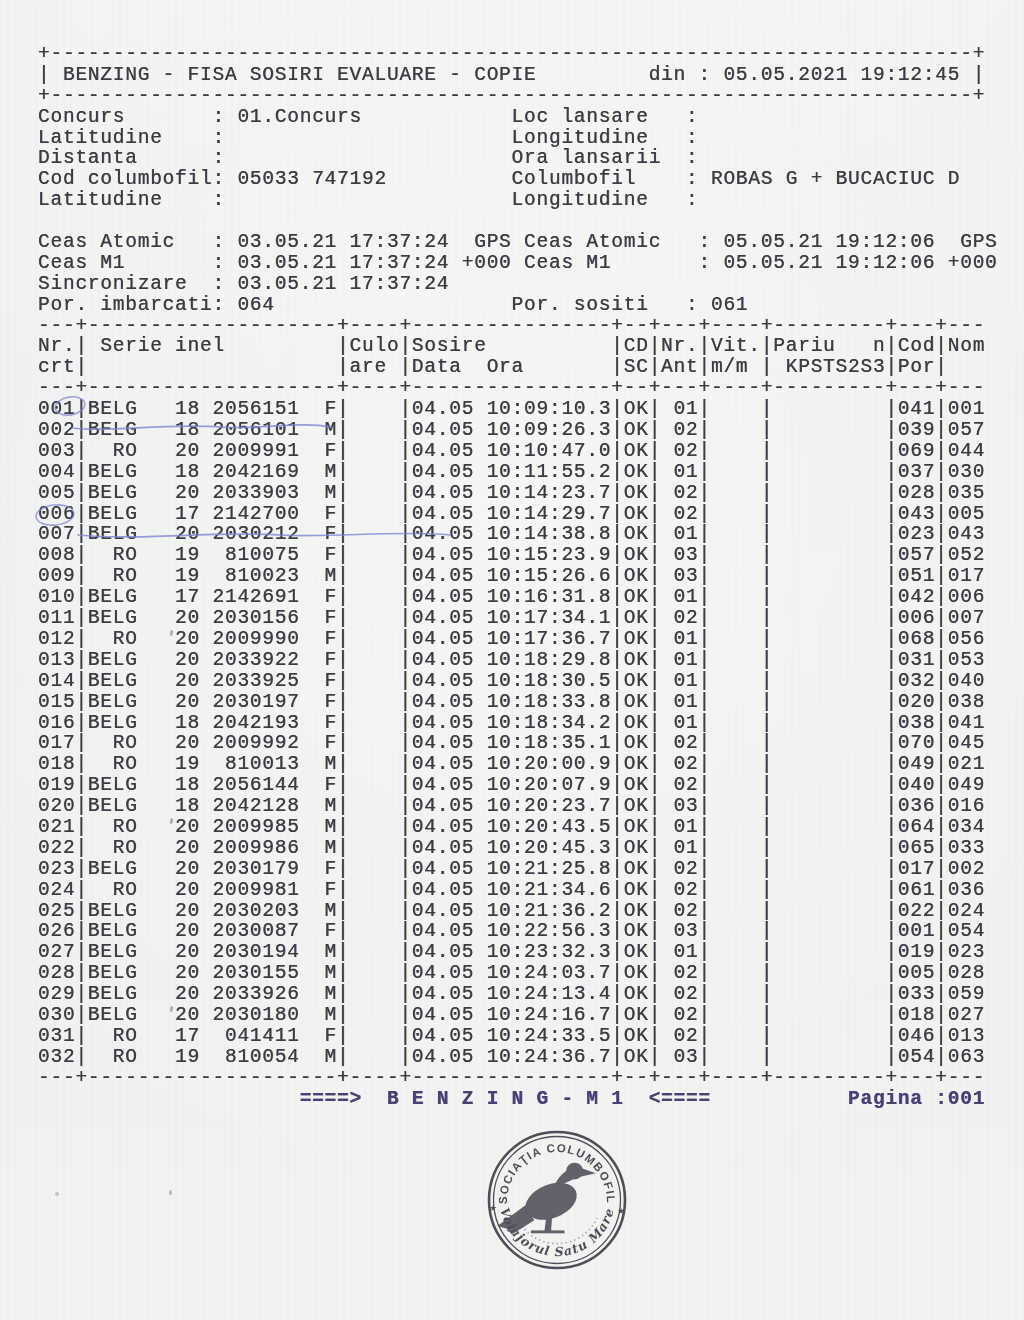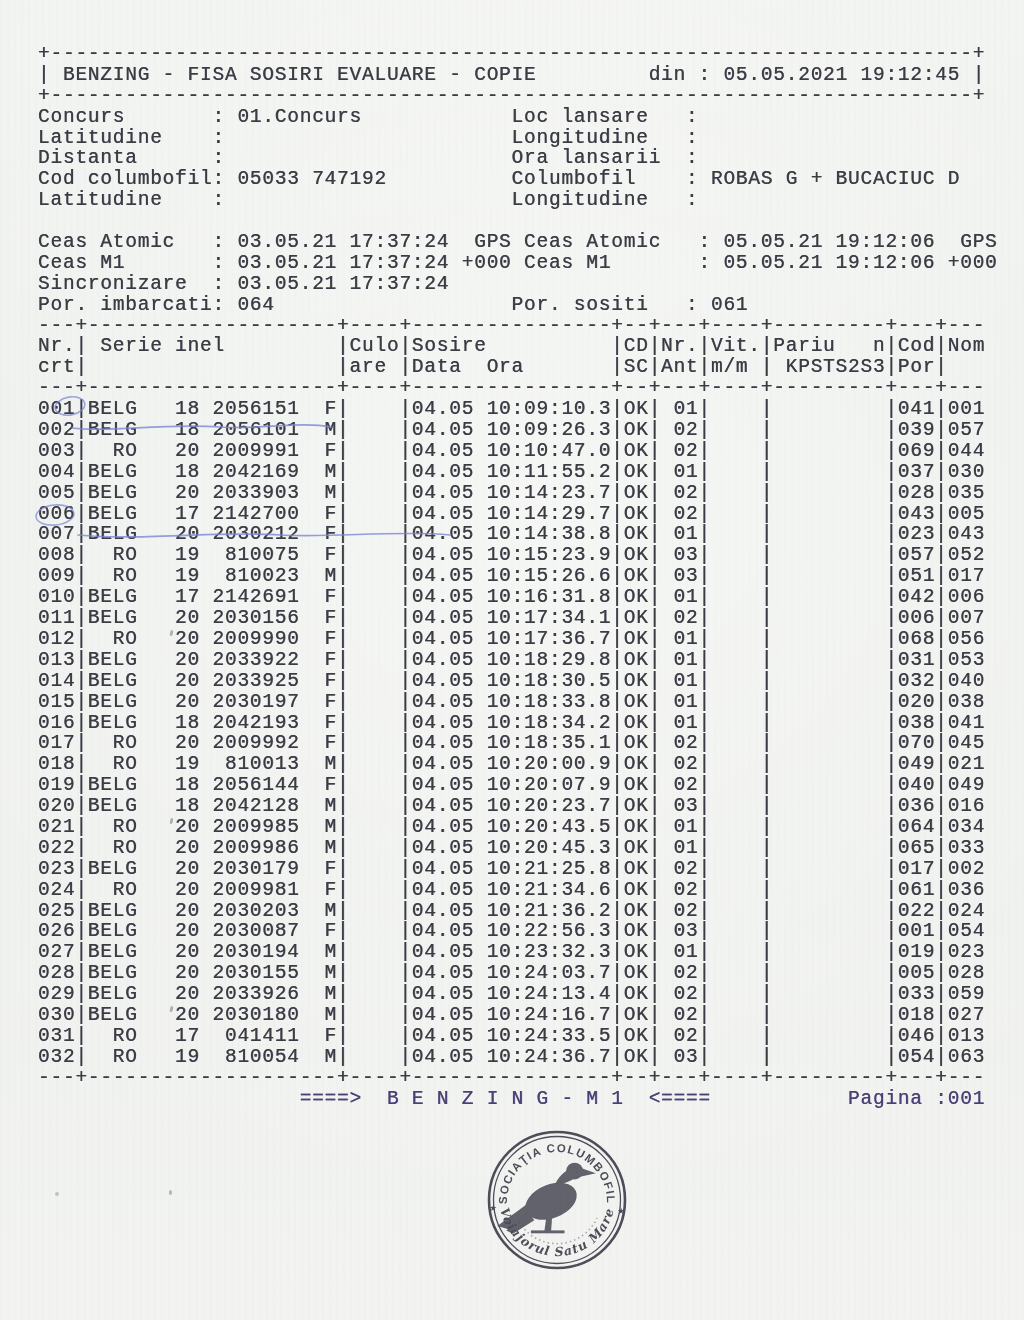--- a/index.html
+++ b/index.html
@@ -11,21 +11,21 @@
       linear-gradient(180deg,#f2f4f1 0%,#edf0ec 30%,#eff1ee 70%,#f3f4f1 100%);
     font-family:"Liberation Mono",monospace;
   }
   .doc{
     position:absolute;left:38px;top:44px;
     font-size:19.5px;line-height:20.9px;letter-spacing:.76px;white-space:pre;
     color:#3b3b44;
     text-shadow:.35px 0 rgba(52,52,66,.6), -.25px 0 rgba(52,52,66,.35);
   }
   .ln{height:20.9px;}
-  .ln.footer{color:#4b3f76;text-shadow:.35px 0 rgba(70,58,110,.6), -.25px 0 rgba(70,58,110,.35);}
+  .ln.footer{color:#4b3f76;text-shadow:.35px 0 rgba(70,58,110,.6), -.25px 0 rgba(70,58,110,.35);font-weight:bold;}
   .pen,.stamp{position:absolute;pointer-events:none;}
   .pen{left:0;top:0;}
   .stamp{left:467px;top:1110px;}
   .speck{position:absolute;background:#68687e;border-radius:50%;}
 </style>
 </head>
 <body>
 
 <div class="page">
 

